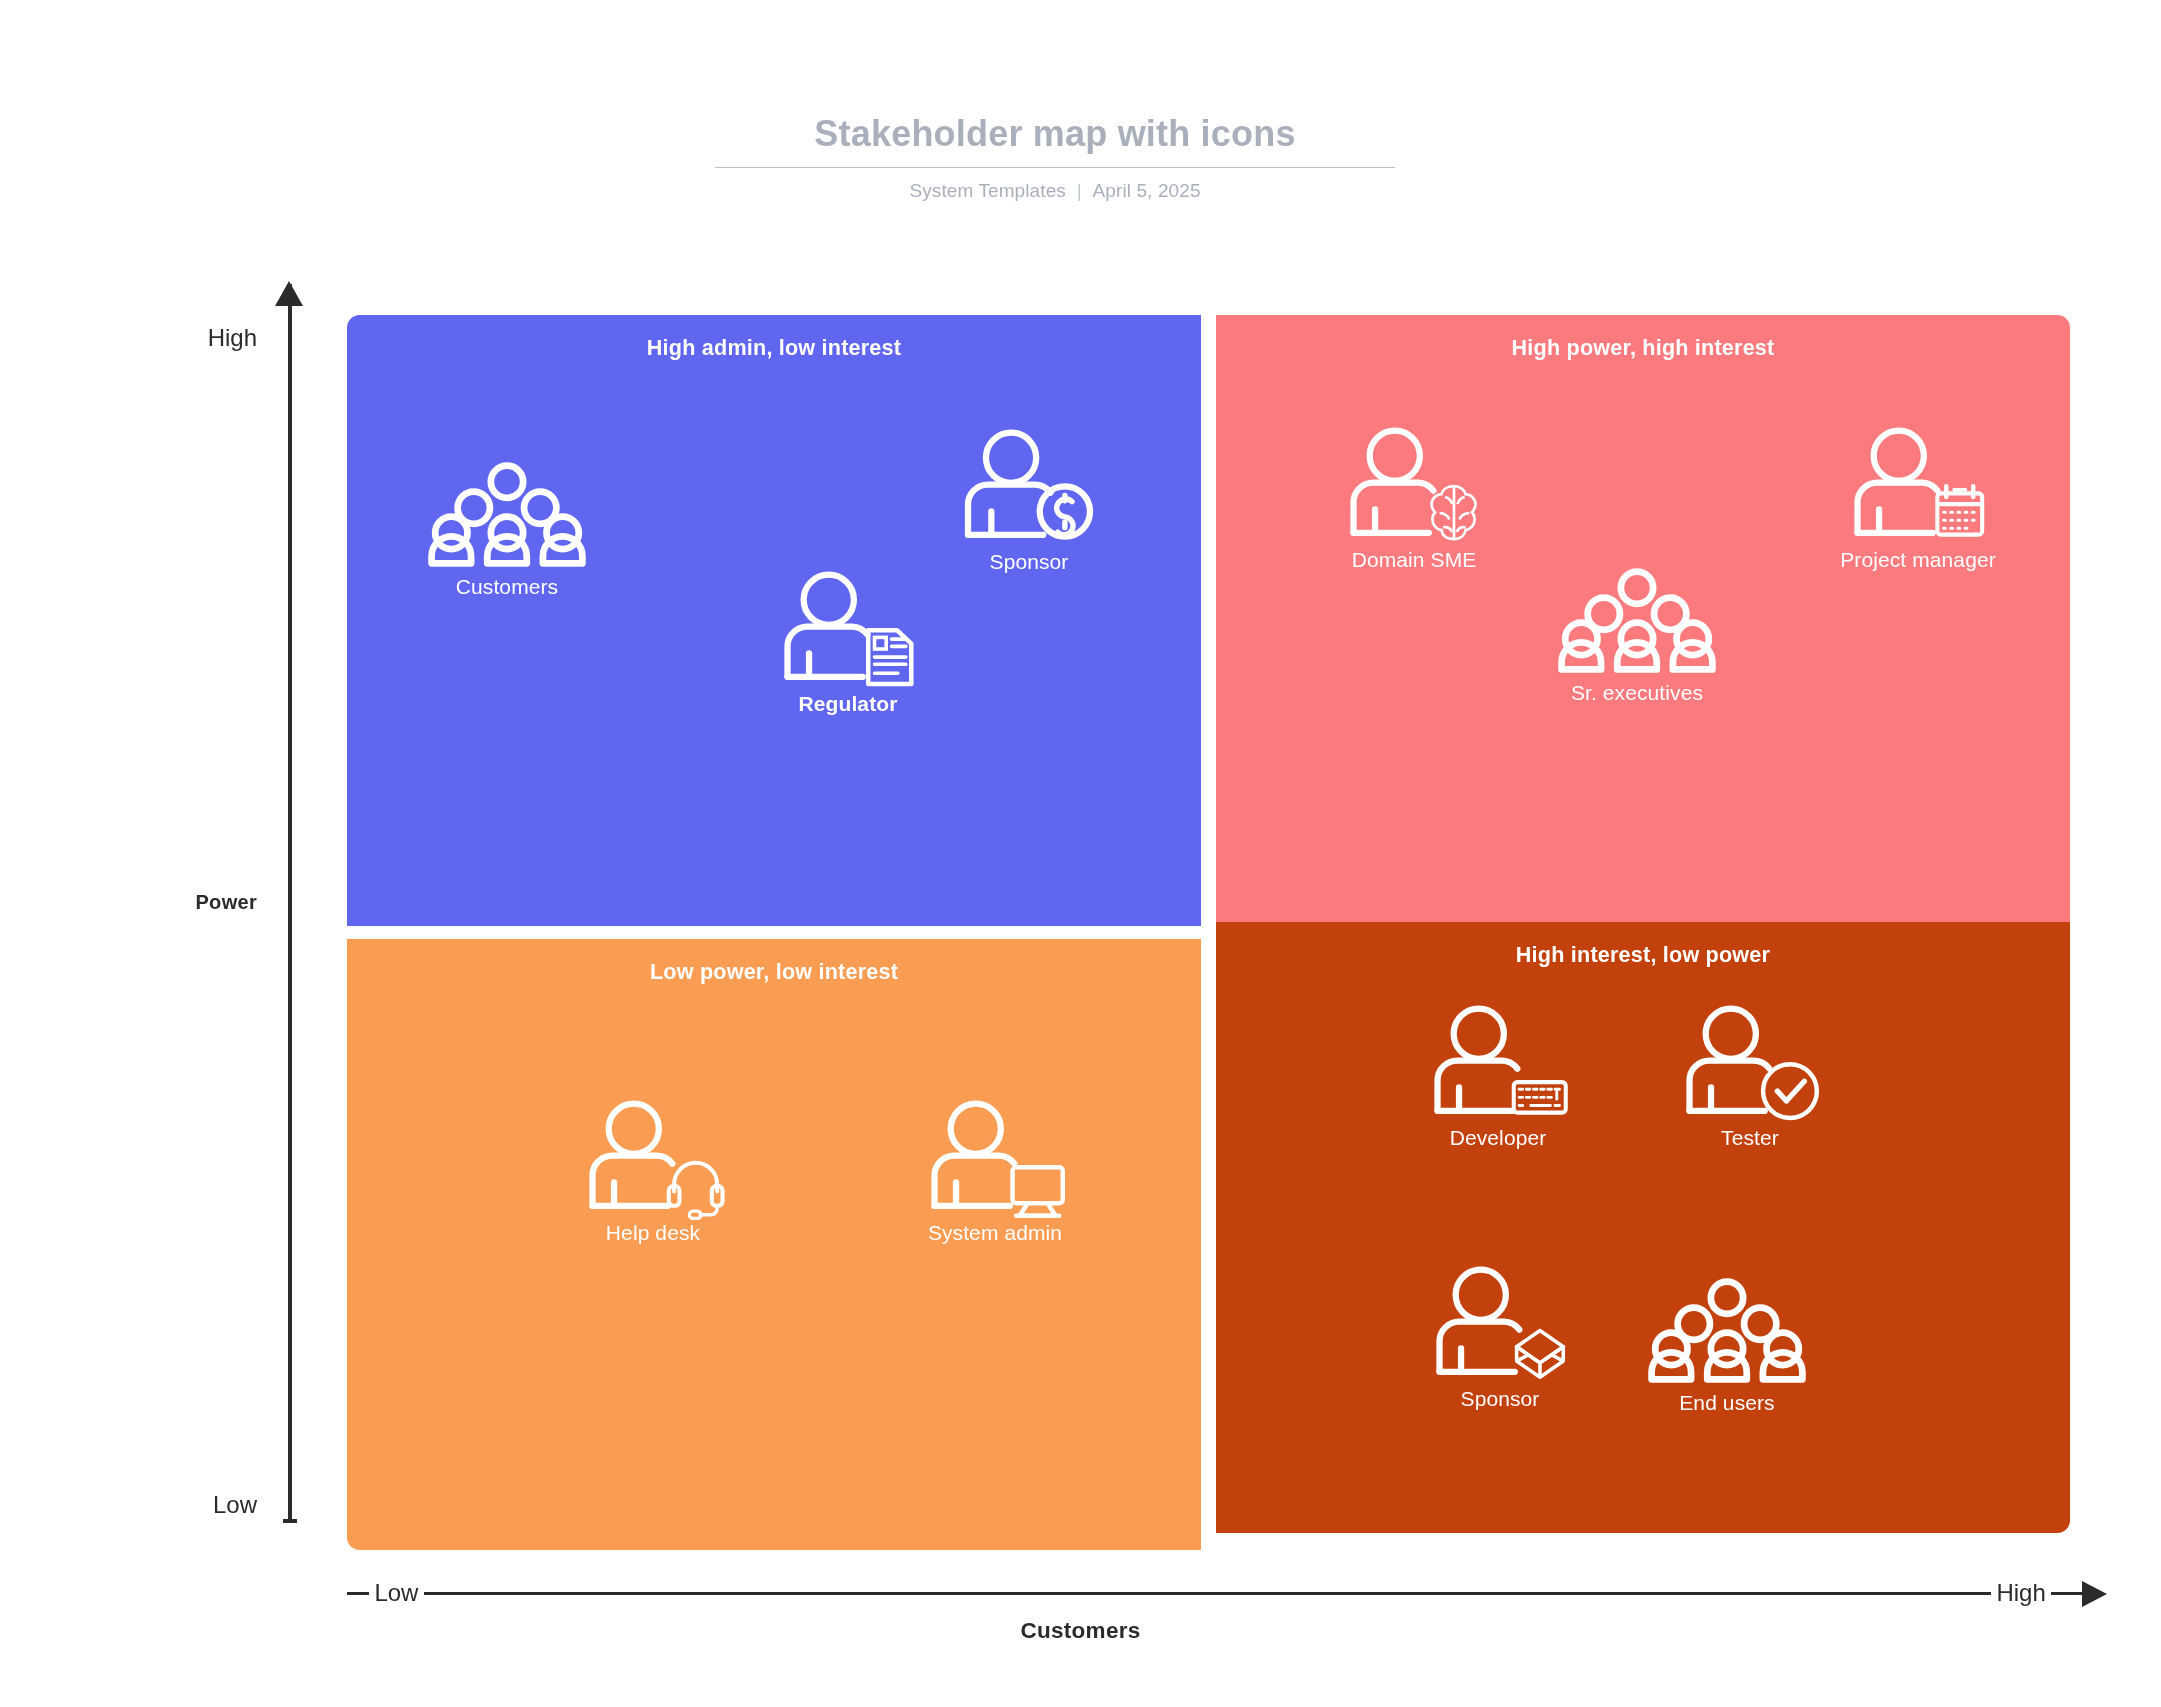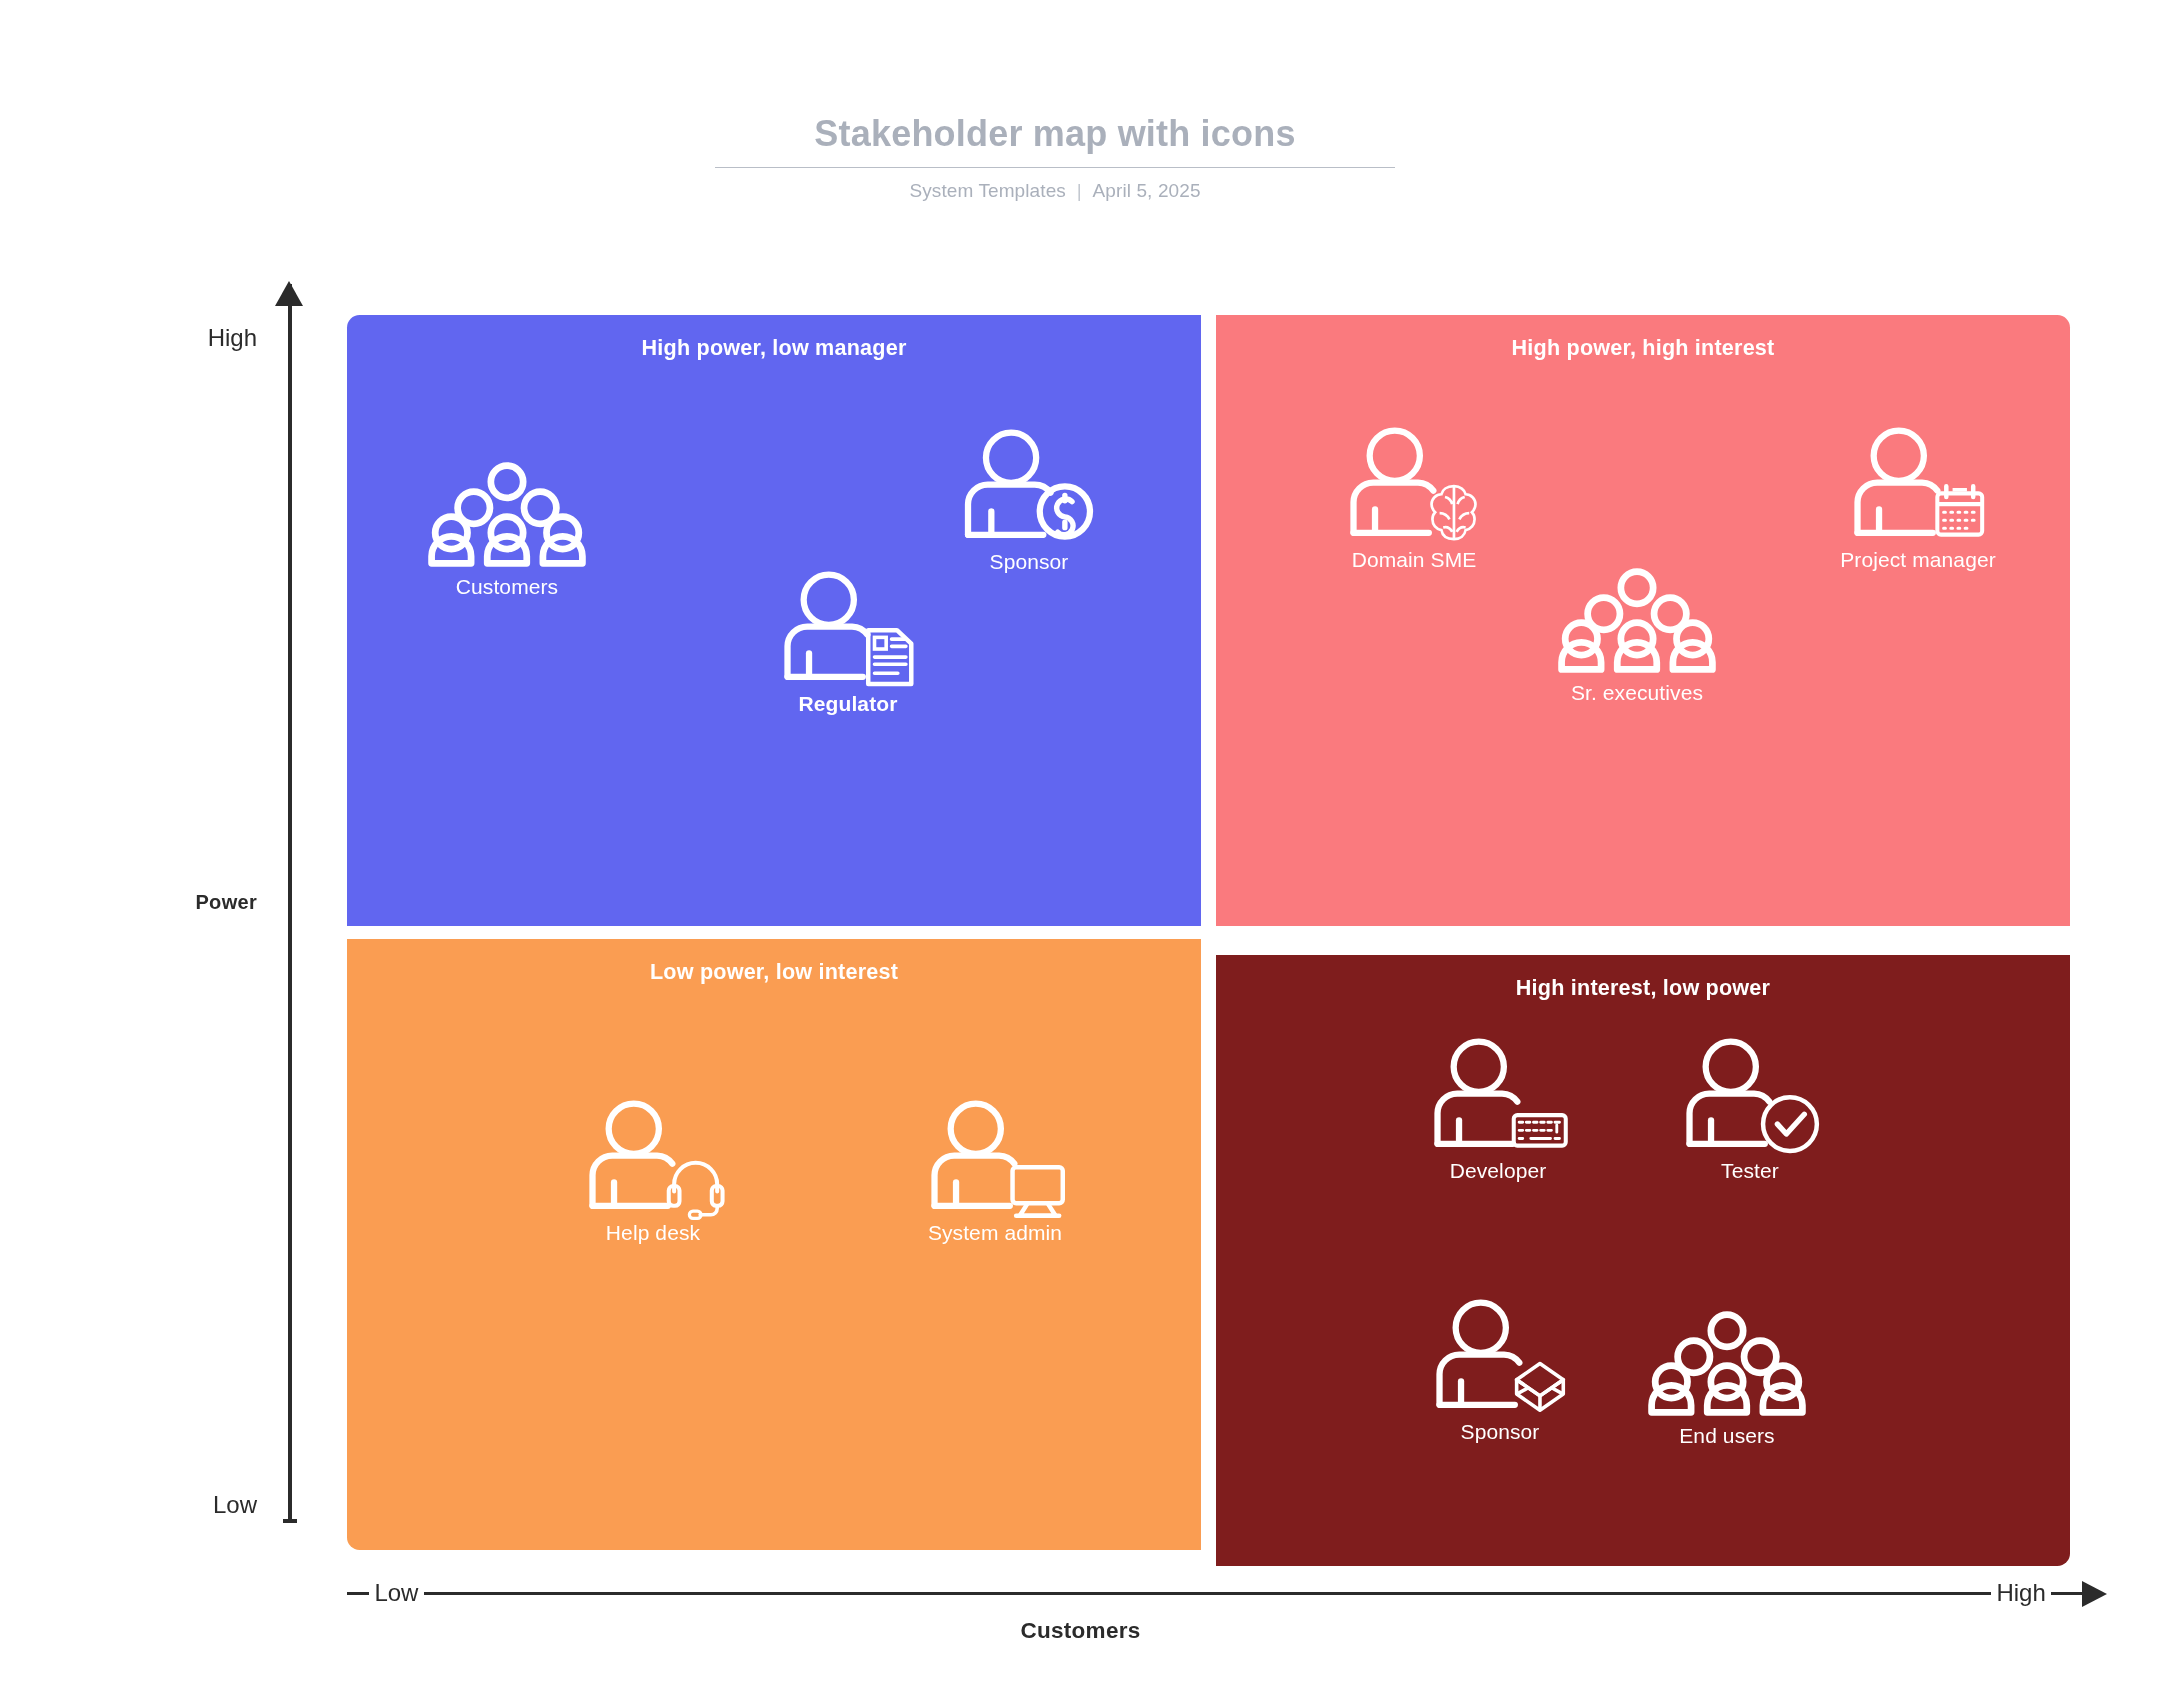--- a/index.html
+++ b/index.html
@@ -51,21 +51,21 @@
   }
   .quad {
     position: absolute;
     width: 854px;
     height: 611px;
     overflow: hidden;
   }
   .q-tl { left: 0;    top: 0;    background: #6166f0; border-radius: 12.6px 0 0 0; }
   .q-tr { left: 869px; top: 0;   background: #fa7a7e; border-radius: 0 12.6px 0 0; }
   .q-bl { left: 0;    top: 624px; background: #fa9d52; border-radius: 0 0 0 12.6px; }
-  .q-br { left: 869px; top: 640px; background: #7f1d1d; border-radius: 0 0 12.6px 0; }
+  .q-br { left: 869px; top: 607px; background: #c2410c; border-radius: 0 0 12.6px 0; }
 
   .quad-title {
     position: absolute;
     left: 0; right: 0;
     top: 20px;
     text-align: center;
     color: #ffffff;
     font-size: 21.6px;
     font-weight: bold;
     letter-spacing: 0.2px;
@@ -200,21 +200,21 @@
   <div class="axis-y-head"></div>
   <div class="axis-y"></div>
   <div class="axis-y-tick-low"></div>
   <div class="y-high">High</div>
   <div class="y-low">Low</div>
   <div class="y-name">Power</div>
 
   <div class="matrix">
 
     <div class="quad q-tl">
-      <div class="quad-title">High power, low manager</div>
+      <div class="quad-title">High admin, low interest</div>
 
       <div class="item" style="left:52px; top:133px;">
         <div class="glyph">
           <svg width="158" height="106" viewBox="0 0 176 118" fill="none" stroke="#fff" stroke-width="7.5">
             <circle cx="88" cy="23" r="18"></circle>
             <circle cx="51" cy="52" r="18"></circle>
             <circle cx="125" cy="52" r="18"></circle>
             <circle cx="26" cy="80" r="18"></circle>
             <circle cx="88" cy="80" r="18"></circle>
             <circle cx="150" cy="80" r="18"></circle>

